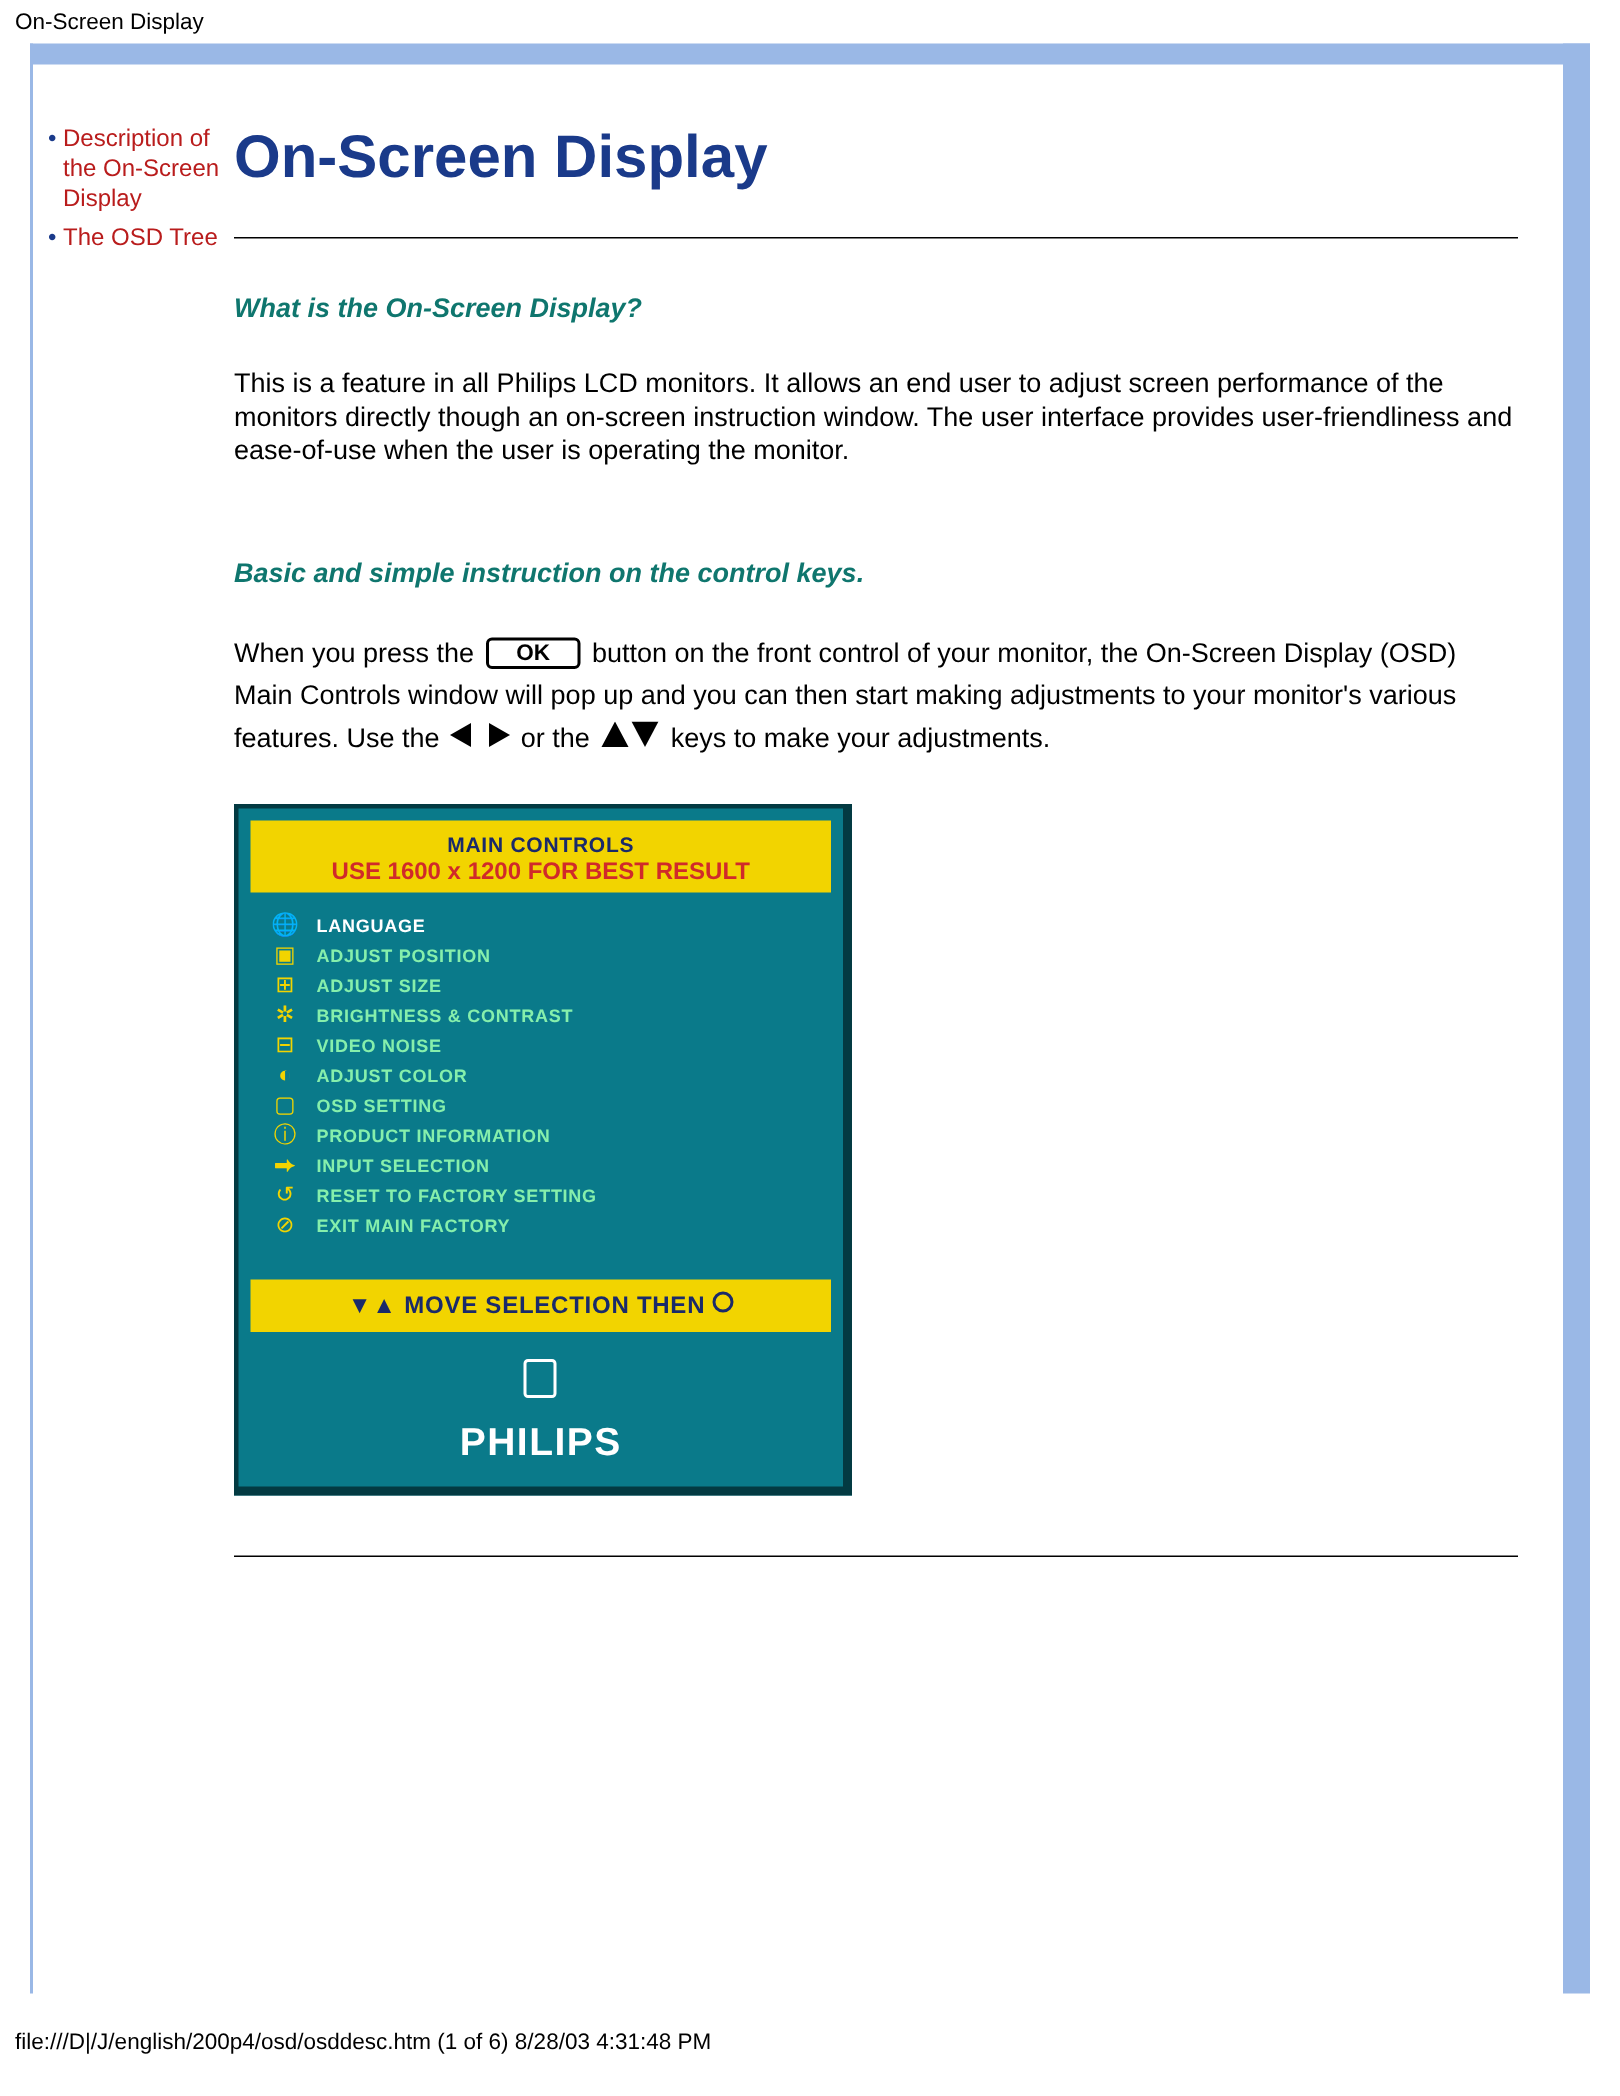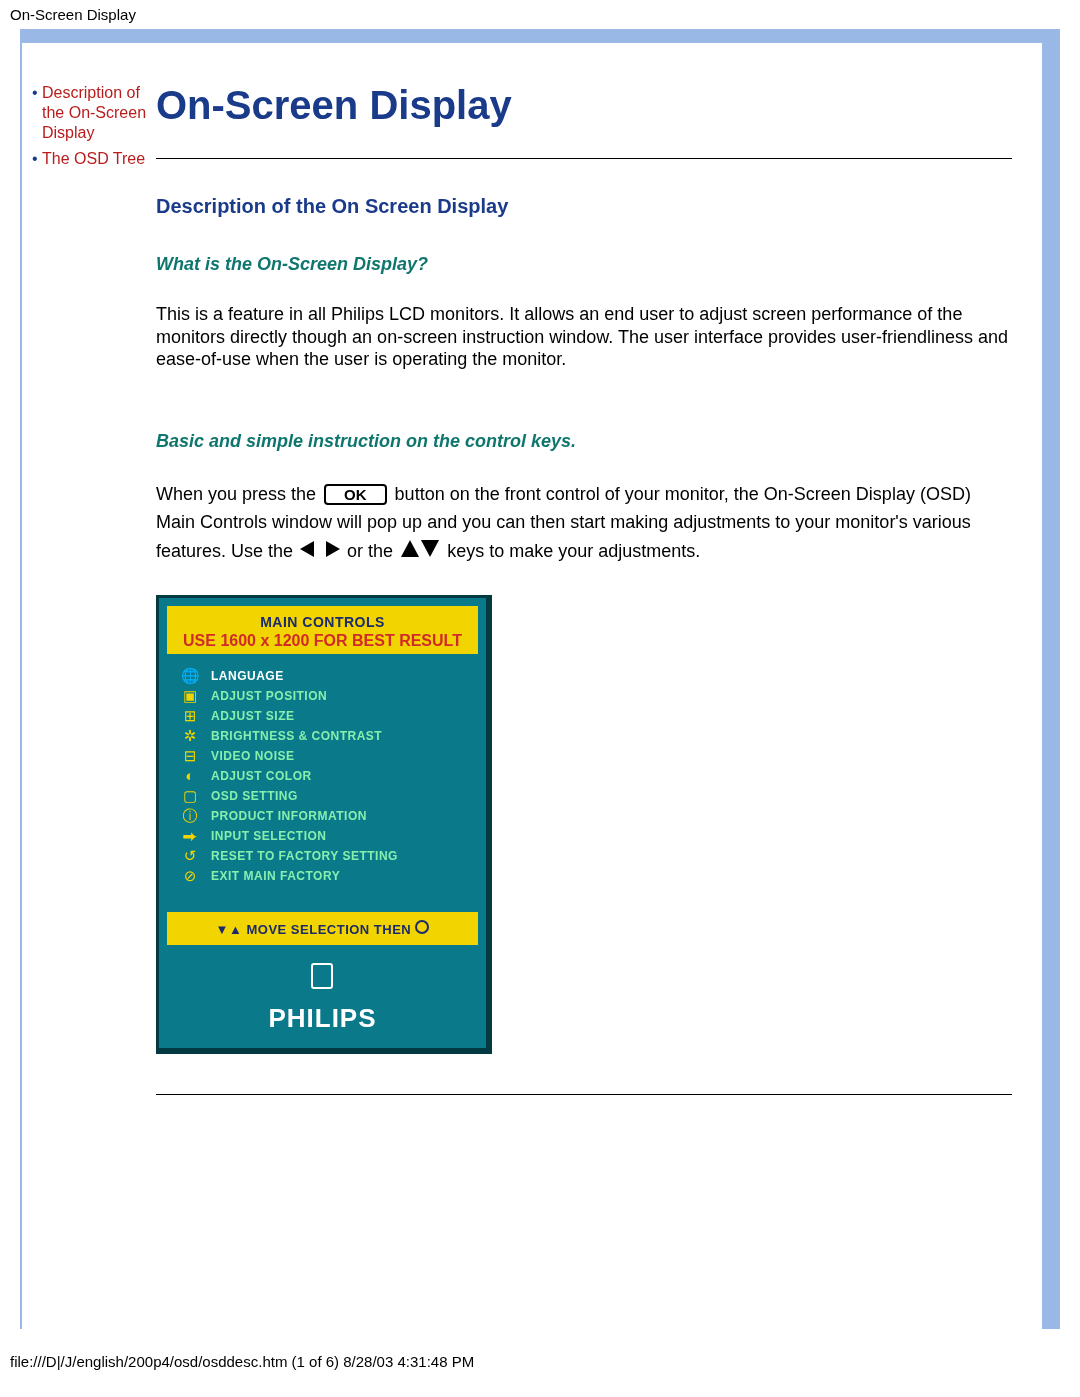--- a/index.html
+++ b/index.html
@@ -89,21 +89,21 @@
     line-height: 1;
     margin: 0 3px;
   }
   .arrow-lr, .arrow-ud {
     display: inline-block;
     vertical-align: middle;
     margin: 0 2px;
   }
   
   .osd {
-    width: 336px;
+    width: 412px;
     background: #0a7a8a;
     border: 3px solid #033a42;
     border-right-width: 6px;
     border-bottom-width: 6px;
     margin-bottom: 40px;
   }
   .osd-head {
     background: #f2d400;
     text-align: center;
     padding: 8px 6px 4px 6px;
@@ -143,21 +143,21 @@
     font-size: 12px;
     letter-spacing: 0.5px;
   }
   .osd-row.sel .lbl { color: #fff; }
   .osd-foot1 {
     background: #f2d400;
     margin: 8px;
     padding: 8px 6px;
     text-align: center;
     font-weight: bold;
-    font-size: 13px;
+    font-size: 16px;
     color: #1a2a6a;
     letter-spacing: 0.5px;
   }
   .osd-foot2 {
     padding: 10px 0 14px 0;
     text-align: center;
   }
   .philips {
     color: #fff;
     font-weight: bold;
@@ -210,21 +210,20 @@
       </div>
       <div class="nav-item">
         <span class="bullet">•</span>
         <a href="#">The OSD Tree</a>
       </div>
     </div>
 
     <div class="content">
       <h1 class="title">On-Screen Display</h1>
       <hr class="sep">
-      <h2 class="section">Description of the On Screen Display</h2>
       <h3 class="q">What is the On-Screen Display?</h3>
       <p class="body">This is a feature in all Philips LCD monitors. It allows an end user to adjust screen performance of the monitors directly though an on-screen instruction window. The user interface provides user-friendliness and ease-of-use when the user is operating the monitor.</p>
       <h3 class="q">Basic and simple instruction on the control keys.</h3>
       <p class="body2">
         <span>When you press the </span>
         <span class="ok-btn">OK</span>
         <span> button on the front control of your monitor, the On-Screen Display (OSD) Main Controls window will pop up and you can then start making adjustments to your monitor's various features. Use the </span>
         <span class="arrow-lr">
           <svg width="40" height="18" viewBox="0 0 40 18">
               <polygon points="0,9 14,1 14,17" fill="#000"></polygon>

